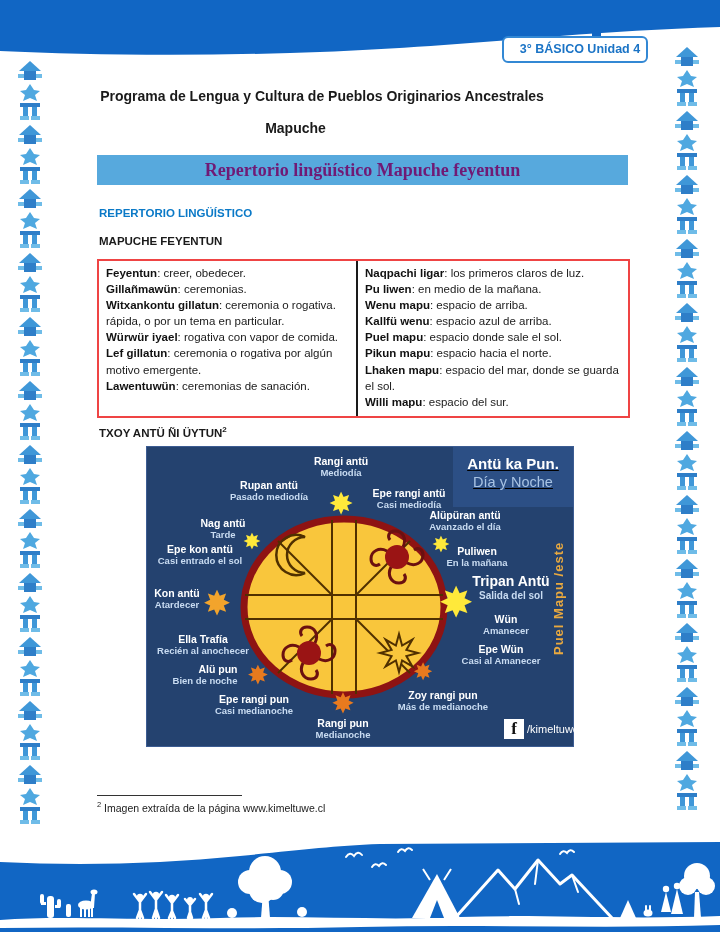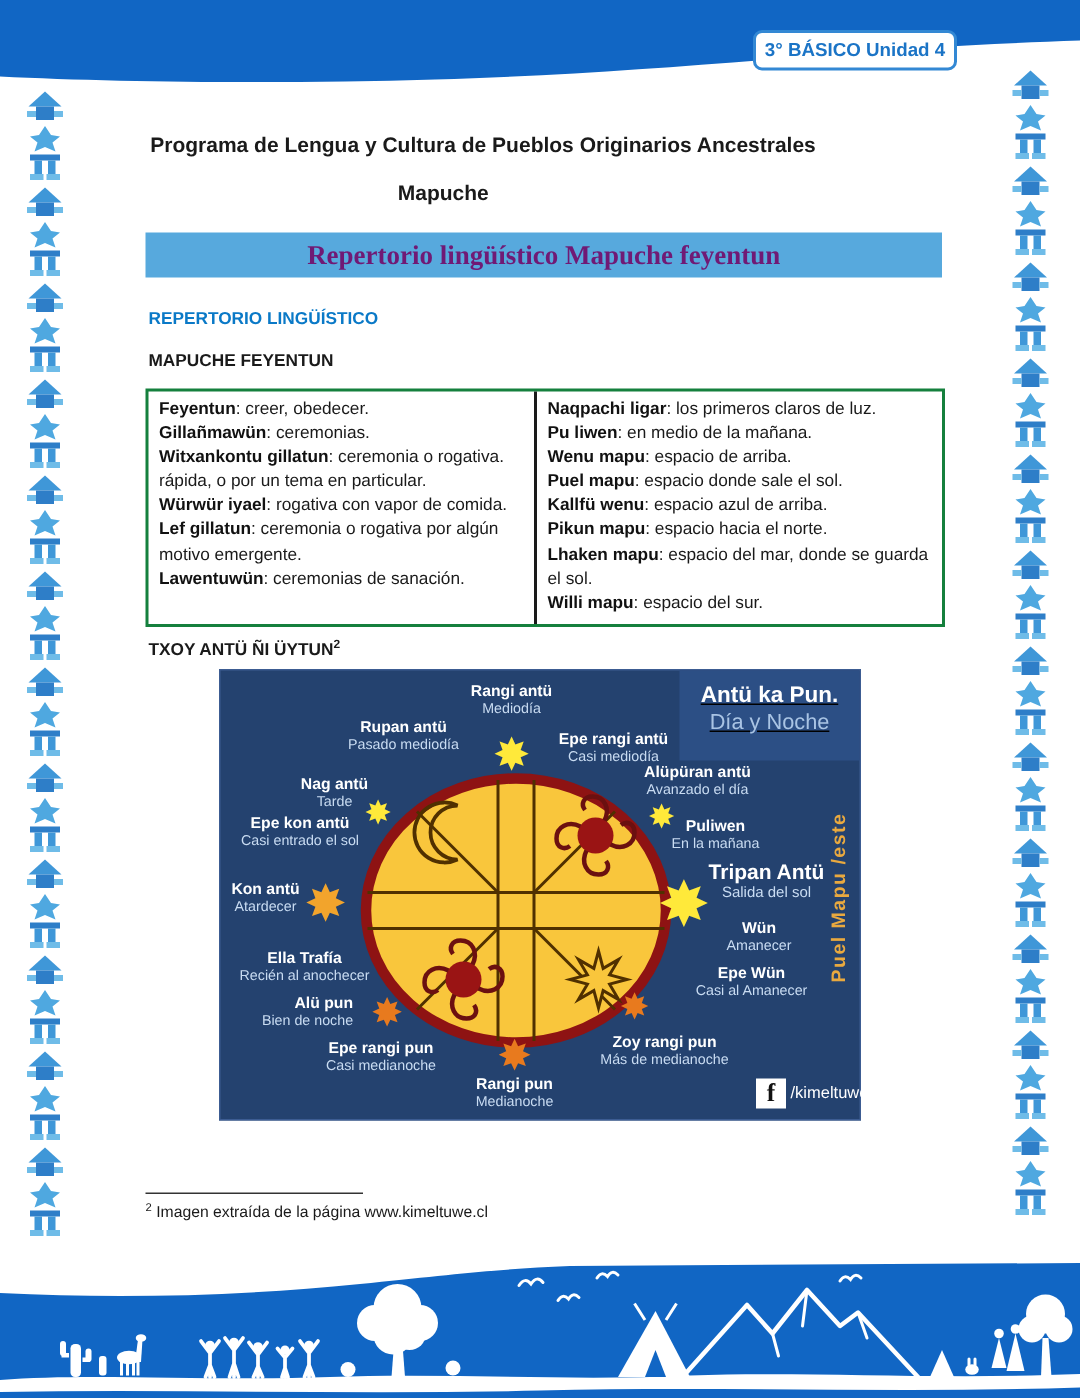--- a/index.html
+++ b/index.html
@@ -2,54 +2,54 @@
 <html><head>
 <meta charset="utf-8">
 <style>
   html,body{margin:0;padding:0;background:#e8e8e8;}
   .page{position:relative;width:720px;height:932px;background:#ffffff;overflow:hidden;
         font-family:"Liberation Sans",sans-serif;margin:0 auto;}
   .abs{position:absolute;}
 
   
   .topband{left:0;top:0;width:720px;height:60px;}
-  .badge{left:502px;top:20px;width:132px;height:23px;background:#ffffff;border:2px solid #3388d4;
-         border-radius:6px;color:#1b74c6;font-weight:bold;font-size:12.5px;text-align:center;line-height:23px;}
+  .badge{left:502px;top:36px;width:132px;height:23px;background:#ffffff;border:2px solid #3388d4;
+         border-radius:6px;color:#1b74c6;font-weight:bold;font-size:12.5px;text-align:center;line-height:23px;padding-left:10px;}
   .badge-notch{left:592px;top:26px;width:9px;height:12px;background:#1166c4;}
 
   
   .totem-left{left:15px;top:60px;}
   .totem-right{left:672px;top:46px;}
 
   
   .program-title{left:0;top:88px;width:644px;text-align:center;font-size:14px;font-weight:bold;color:#1a1a1a;}
   .program-subtitle{left:0;top:120px;width:591px;text-align:center;font-size:14px;font-weight:bold;color:#1a1a1a;}
   .banner{left:97px;top:155px;width:531px;height:30px;background:#57a9dd;text-align:center;}
   .banner span{font-family:"Liberation Serif",serif;font-weight:bold;font-size:18px;color:#701a75;line-height:30px;}
   .sec-head{left:99px;top:207px;font-size:11.5px;font-weight:bold;color:#0a79c7;}
   .sub-head{left:99px;top:235px;font-size:11.5px;font-weight:bold;color:#1a1a1a;}
   .fig-head{left:99px;top:425px;font-size:11.5px;font-weight:bold;color:#1a1a1a;}
   .fig-head sup{font-size:8px;}
 
   
-  .gtable{left:97px;top:259px;width:529px;display:flex;border:2px solid #15803d;background:#fff;}
+  .gtable{left:97px;top:259px;width:529px;display:flex;border:2px solid #ef4444;background:#fff;}
   .gcol{padding:4px 7px 6px 7px;font-size:11.5px;line-height:1.4;color:#1a1a1a;}
   .gcol-left{width:243px;}
   .gcol-right{flex:1;border-left:2px solid #1a1a1a;}
   .gentry{margin:0;}
   .gentry b{color:#111;}
 
   
   .diagram{left:146px;top:446px;width:426px;height:299px;background:#24426f;border:1px solid #3c5c92;}
   .dtitle{left:306px;top:0px;width:120px;height:60px;background:#2c4f85;text-align:center;text-decoration:underline;}
   .dtitle .l1{color:#ffffff;font-weight:bold;font-size:15px;margin-top:8px;}
   .dtitle .l2{color:#a9c4e4;font-size:14.5px;margin-top:2px;}
   .dlabel{position:absolute;transform:translateX(-50%);text-align:center;line-height:1.18;white-space:nowrap;}
   .dname{font-weight:bold;color:#ffffff;font-size:10.5px;}
-  .dsub{color:#c9dcf2;font-size:9.5px;}
+  .dsub{color:#c9dcf2;font-size:9.5px;font-weight:bold;}
   .dlabel.big .dname{font-size:14px;}
   .dlabel.big .dsub{font-size:10px;}
   .star{position:absolute;transform:translate(-50%,-50%);line-height:1;}
   .sy{color:#ffe93a;} .sa{color:#f2a42c;} .so{color:#e87a1e;}
   .side-label{left:404px;top:92px;height:116px;writing-mode:vertical-rl;transform:rotate(180deg);
               color:#e9a93f;font-weight:bold;font-size:13px;letter-spacing:1px;}
   .fb{left:357px;top:272px;display:flex;align-items:center;}
   .fb-box{width:20px;height:20px;background:#ffffff;color:#111;font-family:"Liberation Serif",serif;
           font-weight:bold;font-size:17px;text-align:center;line-height:20px;}
   .fb-handle{color:#ffffff;font-size:11px;margin-left:3px;}
@@ -130,22 +130,22 @@
       <p class="gentry"><b>Gillañmawün</b><span>: ceremonias.</span></p>
       <p class="gentry"><b>Witxankontu gillatun</b><span>: ceremonia o rogativa. rápida, o por un tema en particular.</span></p>
       <p class="gentry"><b>Würwür iyael</b><span>: rogativa con vapor de comida.</span></p>
       <p class="gentry"><b>Lef gillatun</b><span>: ceremonia o rogativa por algún motivo emergente.</span></p>
       <p class="gentry"><b>Lawentuwün</b><span>: ceremonias de sanación.</span></p>
     </div>
     <div class="gcol gcol-right">
       <p class="gentry"><b>Naqpachi ligar</b><span>: los primeros claros de luz.</span></p>
       <p class="gentry"><b>Pu liwen</b><span>: en medio de la mañana.</span></p>
       <p class="gentry"><b>Wenu mapu</b><span>: espacio de arriba.</span></p>
+      <p class="gentry"><b>Kallfü wenu</b><span>: espacio azul de arriba.</span></p>
       <p class="gentry"><b>Puel mapu</b><span>: espacio donde sale el sol.</span></p>
-      <p class="gentry"><b>Kallfü wenu</b><span>: espacio azul de arriba.</span></p>
       <p class="gentry"><b>Pikun mapu</b><span>: espacio hacia el norte.</span></p>
       <p class="gentry"><b>Lhaken mapu</b><span>: espacio del mar, donde se guarda el sol.</span></p>
       <p class="gentry"><b>Willi mapu</b><span>: espacio del sur.</span></p>
     </div>
   </div>
 
   <div class="abs fig-head">
     <span>TXOY ANTÜ ÑI ÜYTUN</span><sup>2</sup>
   </div>
 

